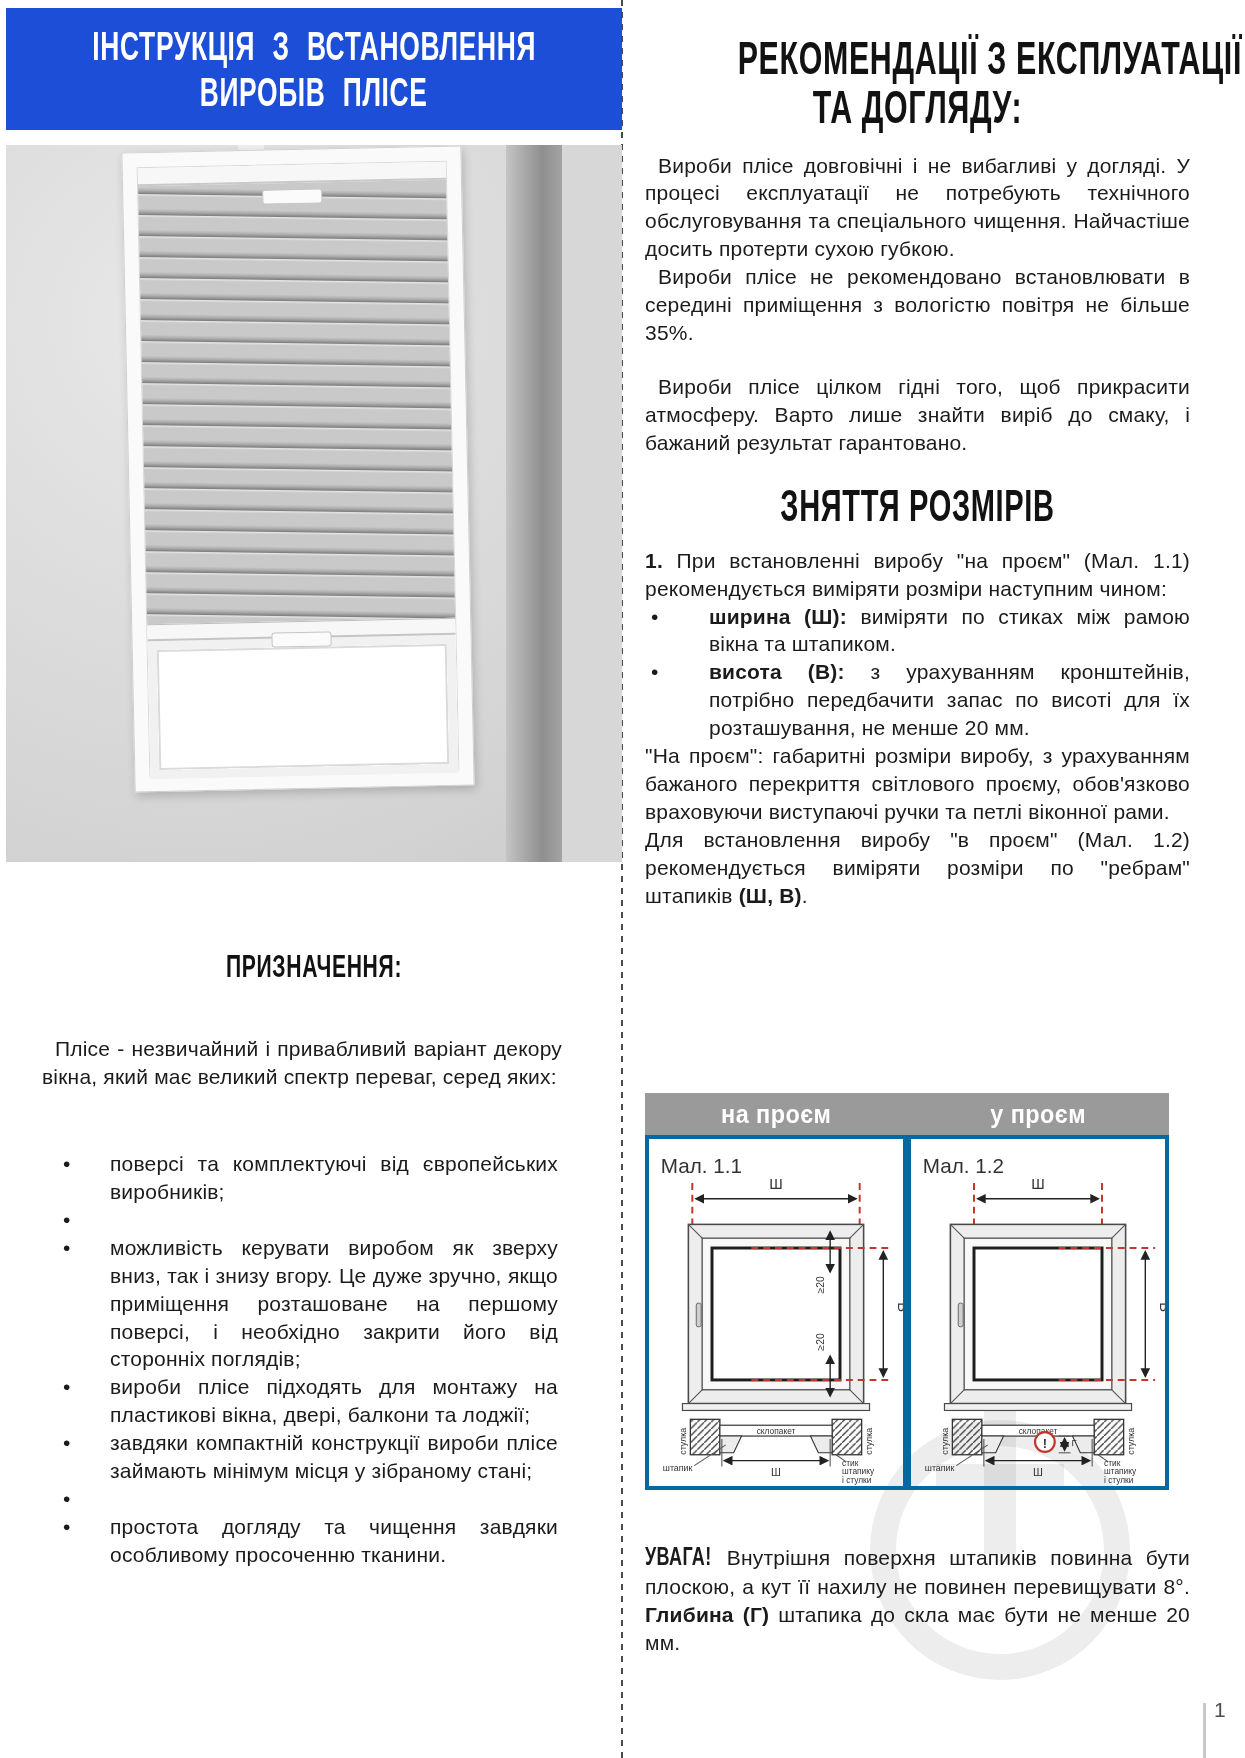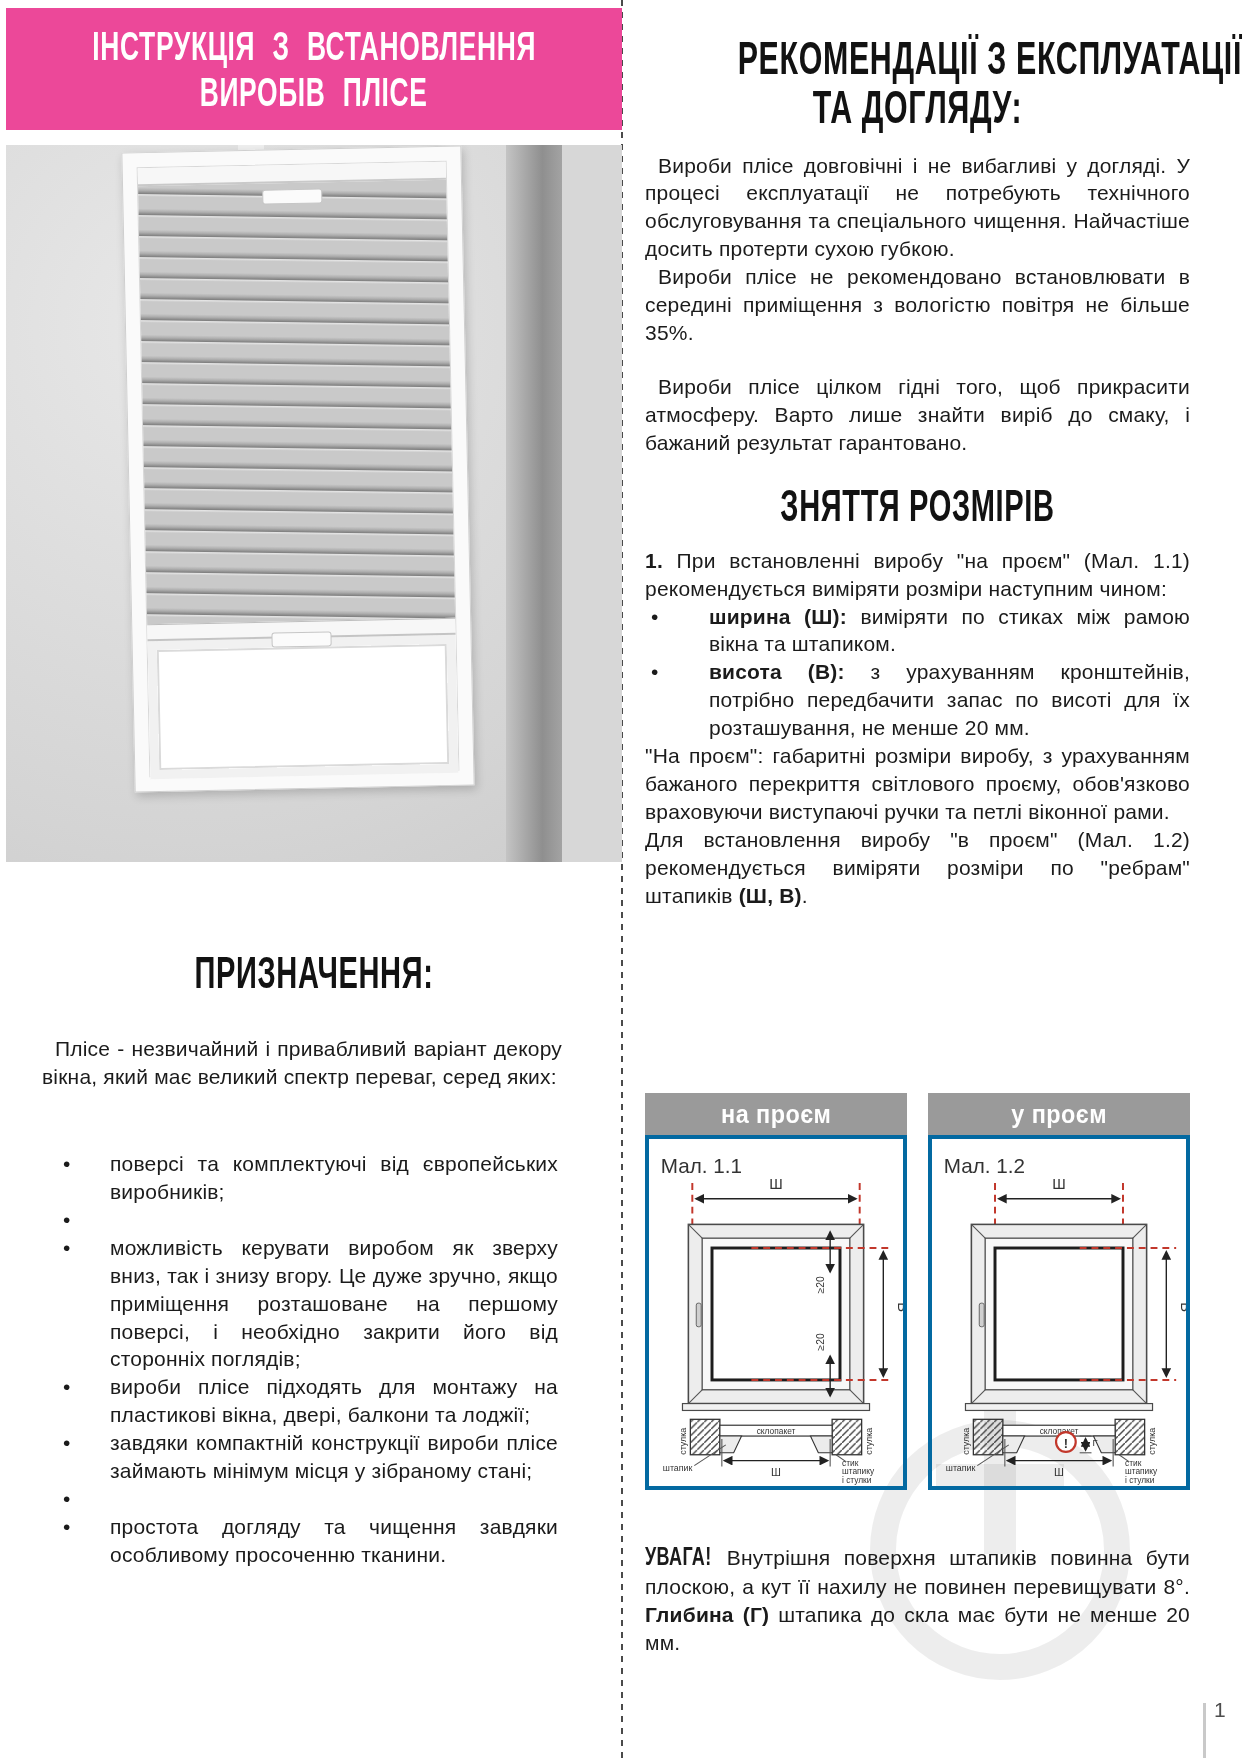--- a/index.html
+++ b/index.html
@@ -12,21 +12,21 @@
   .cond{display:block;font-weight:700;white-space:nowrap;text-align:center;
         transform:scaleX(.66);transform-origin:50% 50%;letter-spacing:1px;color:#121212;}
   .cond-inline{display:inline-block;font-weight:700;transform:scaleX(.72);
         transform-origin:left 80%;letter-spacing:.5px;margin-right:-24px;}
 
   
   .divider{position:absolute;left:621px;top:0;bottom:0;width:2px;
      background:repeating-linear-gradient(to bottom,#4a4a4a 0 6px,transparent 6px 12px);}
 
   
-  .left-header{position:absolute;left:6px;top:8px;width:616px;height:122px;background:#ec4899;
+  .left-header{position:absolute;left:6px;top:8px;width:616px;height:122px;background:#1d4ed8;
      display:flex;flex-direction:column;justify-content:center;align-items:center;overflow:hidden;}
   .left-header .cond{color:#fff;font-size:40px;line-height:1.15;word-spacing:14px;}
 
   .photo{position:absolute;left:6px;top:145px;width:616px;height:717px;overflow:hidden;
      background:radial-gradient(circle at 30% 25%,#e8e8e8,#d4d4d4 75%,#cccccc);}
   .recess{position:absolute;right:60px;top:0;bottom:0;width:56px;
      background:linear-gradient(90deg,#c4c4c4,#8f8f8f 65%,#a3a3a3);}
   .outer-wall{position:absolute;right:0;top:0;bottom:0;width:60px;background:#d7d7d7;}
   .win{position:absolute;left:122px;top:4px;width:340px;height:640px;transform:rotate(-1.2deg);
      background:#fafafa;border:1px solid #cfcfcf;box-shadow:2px 4px 10px rgba(0,0,0,.18);padding:14px;box-sizing:border-box;}
@@ -37,38 +37,38 @@
   .bot-rail{position:relative;height:14px;background:#f7f7f7;border-top:1px solid #bdbdbd;border-bottom:2px solid #c4c4c4;}
   .tab{position:absolute;left:50%;transform:translateX(-50%);width:58px;height:13px;
      background:#fbfbfb;border:1px solid #c6c6c6;border-radius:3px;}
   .glass{height:138px;background:#fff;border:9px solid #f1f1f1;box-shadow:inset 0 0 0 2px #dadada;box-sizing:border-box;}
 
   .wm{position:absolute;}
   .wm .ring{position:absolute;inset:0;border-radius:50%;}
   .wm .stem{position:absolute;left:50%;transform:translateX(-50%);}
   .wm .bar{position:absolute;}
 
-  .purpose-heading{position:absolute;left:6px;top:948px;width:616px;font-size:44px;}
+  .purpose-heading{position:absolute;left:6px;top:948px;width:616px;font-size:32px;}
   .purpose-intro{position:absolute;left:42px;top:1035px;width:520px;}
   .purpose-list{position:absolute;left:38px;top:1150px;width:520px;}
   .li{display:flex;}
   .purpose-list .dot{width:72px;padding-left:25px;box-sizing:border-box;font-size:21px;line-height:1.33;}
   .li .btext{flex:1;}
 
   
   .right-col{position:absolute;left:645px;top:34px;width:545px;}
   .care-heading .cond{font-size:46px;line-height:1.06;}
   .care-heading{margin-bottom:20px;}
   .sec-heading{margin:24px 0 16px 0;}
   .sec-heading .cond{font-size:44px;}
   .gap-top{margin-top:26px;}
   .mlist{margin:0;}
   .mlist .dot{width:64px;padding-left:6px;box-sizing:border-box;font-size:21px;line-height:1.33;}
 
-  .diagrams{position:absolute;left:645px;top:1093px;width:545px;display:flex;gap:21px;}
+  .diagrams{position:absolute;left:645px;top:1093px;width:545px;display:flex;}
   .panel{width:262px;}
   .panel-tab{height:42px;background:#9a9a9a;display:flex;align-items:center;justify-content:center;}
   .panel-tab span{color:#fff;font-weight:700;font-size:26px;letter-spacing:.5px;transform:scaleX(.9);}
   .panel-body{border:4px solid #0369a1;height:355px;background:transparent;box-sizing:border-box;}
   .fig{width:100%;height:100%;display:block;}
   .fig text{fill:#333;font-family:"Liberation Sans",sans-serif;}
   .fig .red{stroke:#c2372b;stroke-width:2;fill:none;stroke-dasharray:7 5;}
   .fig .dim{stroke:#222;stroke-width:1.4;}
   .fig .thin{stroke:#555;stroke-width:1.1;}
 

